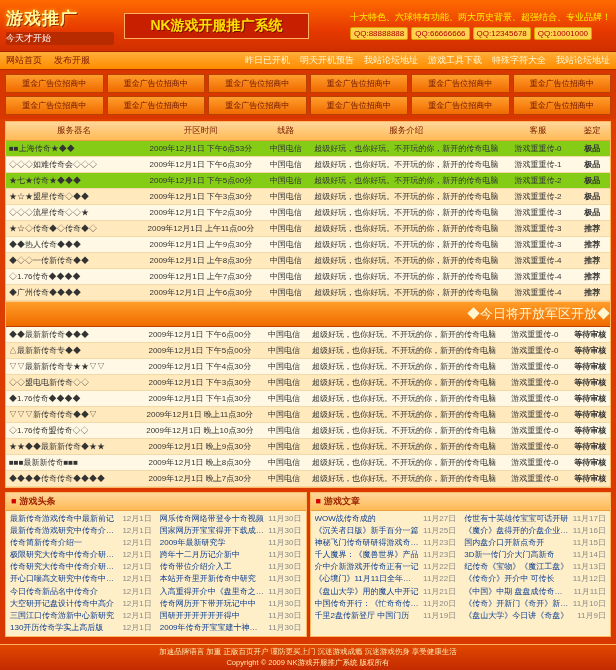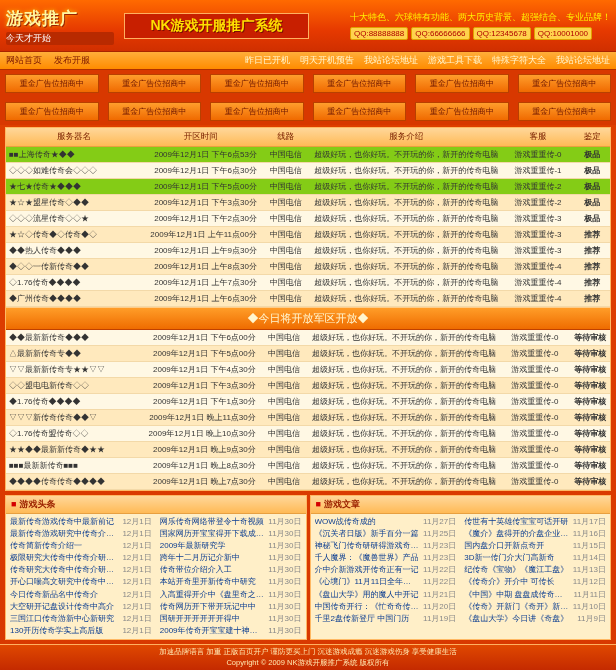--- a/index.html
+++ b/index.html
@@ -58,21 +58,21 @@
     padding: 0 6px; gap: 12px;
   }
   .nav a { color: #7a1500; text-decoration: none; font-size: 9px; white-space: nowrap; }
   .nav .spacer { flex: 1; }
   .nav .right-links { display: flex; gap: 10px; }
   .nav .right-links a { color: #fff7d0; }
 
   
   .adgrid {
     padding: 4px 5px; display: grid;
-    grid-template-columns: repeat(6, 1fr); gap: 9px;
+    grid-template-columns: repeat(6, 1fr); gap: 3px;
     background: #d83800;
   }
   .adcell {
     background: linear-gradient(180deg,#ff9e2c,#f06a00);
     border: 1px solid #b84000; color: #6b1400;
     font-size: 8px; text-align: center; padding: 3px 0;
     white-space: nowrap; overflow: hidden;
   }
 
   
@@ -85,33 +85,33 @@
     white-space: nowrap;
   }
   table.list td {
     font-size: 8px; padding: 2px 3px; border-bottom: 1px solid #f3d9a8;
     white-space: nowrap; overflow: hidden; color: #333;
   }
   table.list tr.r-odd td { background: #fff8e4; }
   table.list tr.r-even td { background: #ffe9bd; }
   table.list tr.r-hot td { background: #84cc16; }
   .c-name { width: 150px; color: #a01800; }
-  .c-time { width: 120px; text-align: right; color: #555; }
+  .c-time { width: 120px; text-align: center; color: #555; }
   .c-area { width: 56px; text-align: center; color: #444; }
   .c-intro { width: 150px; color: #444; }
   .c-host { width: 80px; text-align: center; color: #444; }
   .c-rate { width: 40px; text-align: center; font-weight: bold; }
   .rate-hot { color: #d40000; }
   .rate-rec { color: #c06000; }
   .rate-pend { color: #777; }
 
   .sectionbar {
     background: linear-gradient(180deg,#ff9d28,#ef6c00);
-    color: #fff6d0; font-size: 11px; text-align: center;
-    padding: 3px 8px; border-top: 1px solid #ffcc88; border-bottom: 1px solid #c04000;
+    color: #fff6d0; font-size: 13px; text-align: right;
+    padding: 3px 0; border-top: 1px solid #ffcc88; border-bottom: 1px solid #c04000;
     white-space: nowrap;
   }
 
   
   .bottom { display: flex; gap: 3px; margin: 4px 5px 0 5px; }
   .col { background: #ffefc8; border: 1px solid #ffb863; flex: 1; min-width: 0; }
   .col-hd {
     background: linear-gradient(180deg,#ffd79a,#ffba56);
     color: #9c2200; font-size: 9px; font-weight: bold;
     padding: 2px 5px; border-bottom: 1px solid #e8a040; white-space: nowrap;

